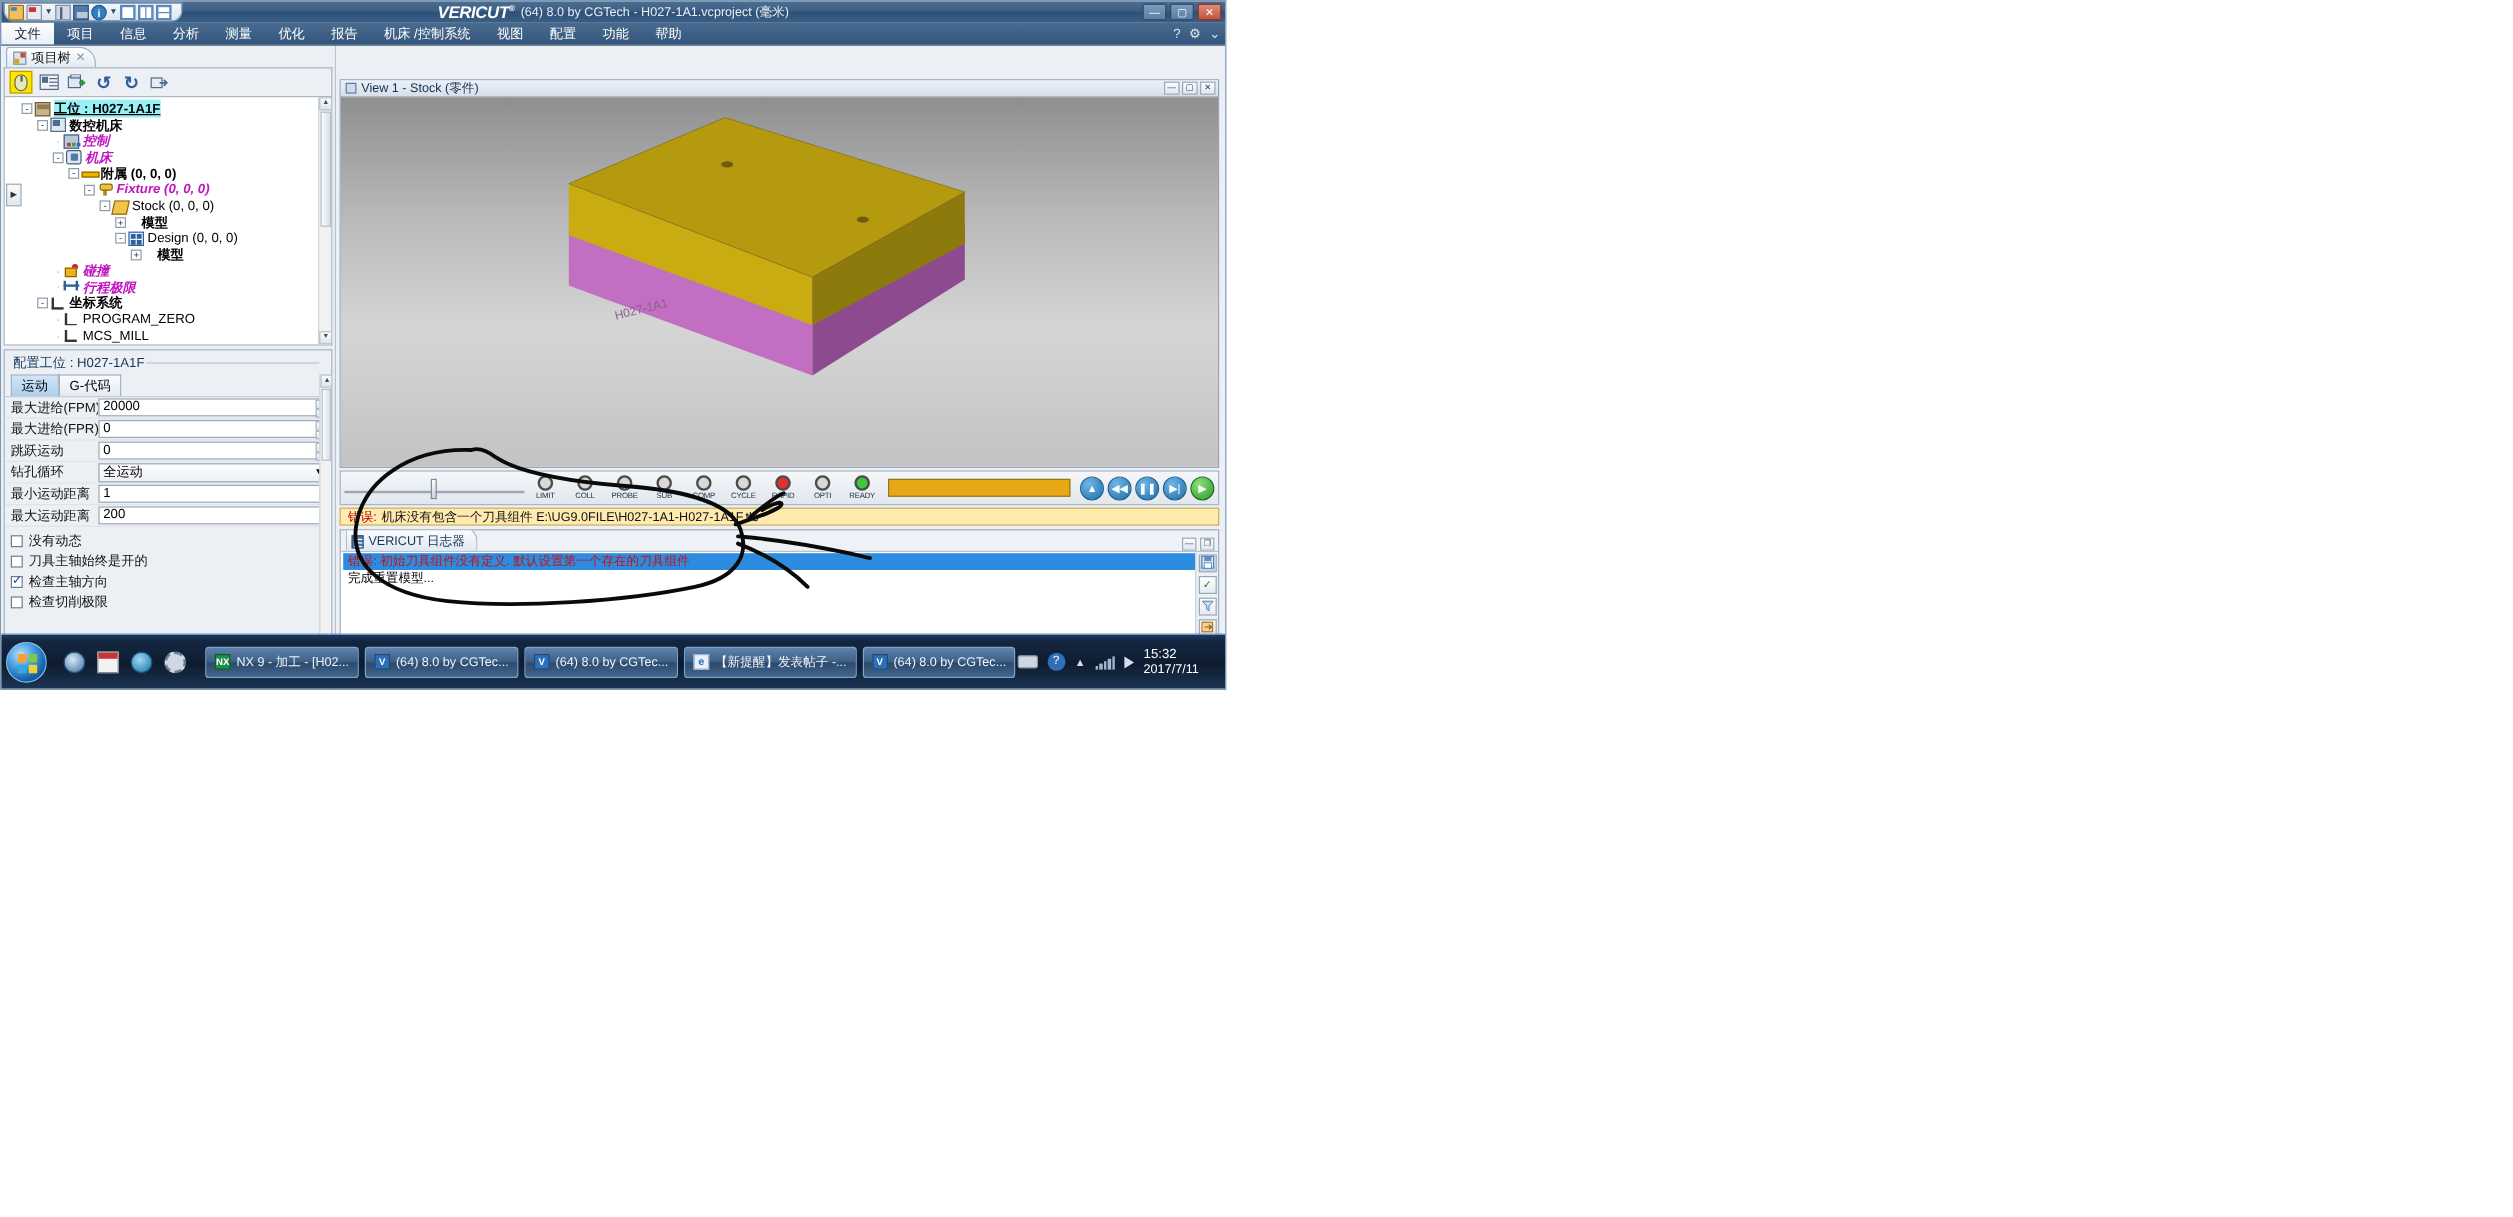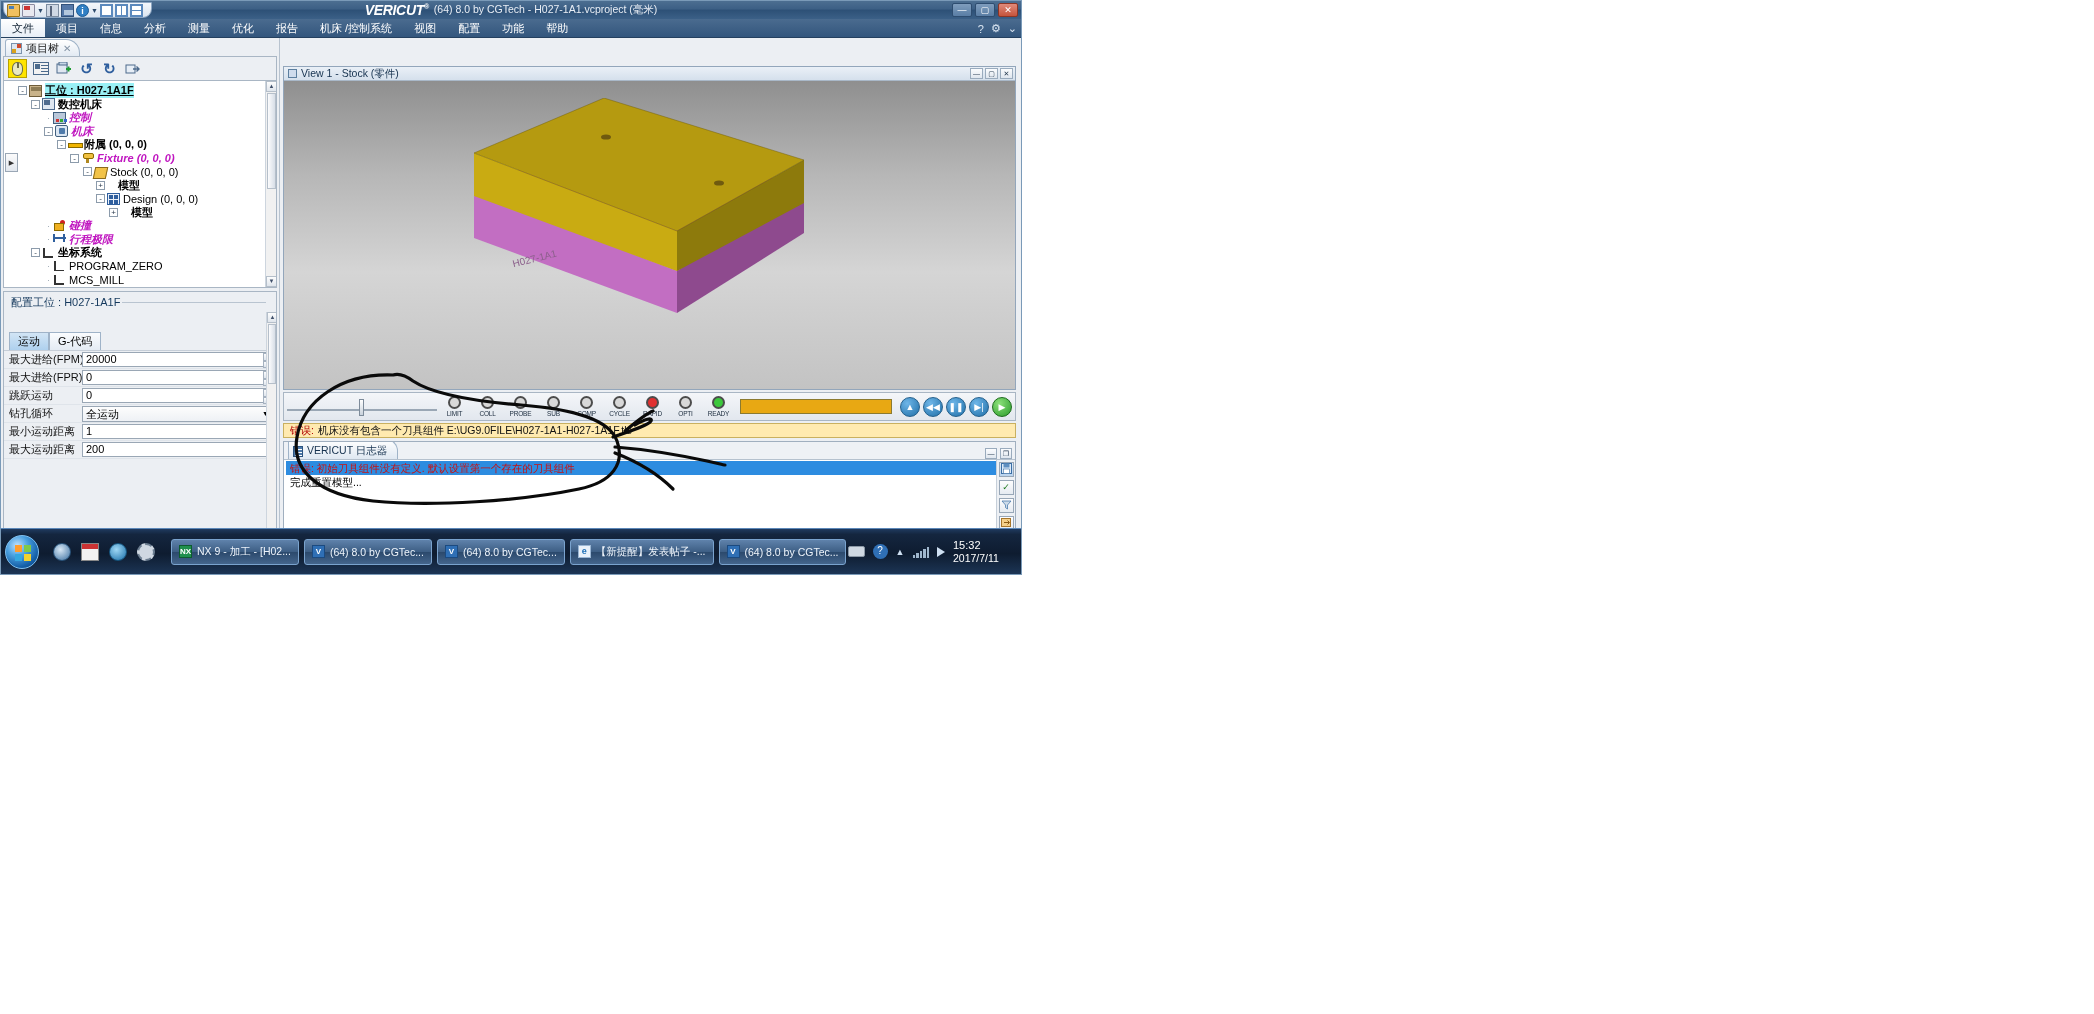--- a/index.html
+++ b/index.html
@@ -178,21 +178,21 @@
   .i-lim:after{content:"";position:absolute;left:0;top:4px;width:13px;height:2px;background:#2f5f9e;}
   .i-lim:before{content:"";position:absolute;left:0;top:1px;width:2px;height:8px;background:#2f5f9e;box-shadow:10px 0 0 #2f5f9e;}
   .i-csys{background:transparent;}
   .i-csys:after{content:"";position:absolute;left:1px;top:1px;width:1.5px;height:9px;background:#333;}
   .i-csys:before{content:"";position:absolute;left:1px;bottom:1px;width:10px;height:1.5px;background:#333;}
 
   
   .props { flex:1; margin:3px 2px 2px 2px; border:1px solid #a9b6c4; background:#eceff3; display:flex; flex-direction:column; position:relative; overflow:hidden;}
   .props-title { font-size:11px; color:#14385c; padding:3px 0 2px 7px; position:relative;}
   .props-title:after{content:"";position:absolute;left:118px;right:10px;top:10px;height:1px;background:#b9c4d0;}
-  .ptabs{display:flex;align-items:flex-start;height:18px;padding-left:5px;margin-top:20px;}
+  .ptabs{display:flex;align-items:flex-start;height:18px;padding-left:5px;}
   .ptab{font-size:11px;padding:1px 8px;border:1px solid #9fb3c8;border-bottom:none;background:linear-gradient(#fafcfe,#e4ebf3);}
   .ptab.on{background:linear-gradient(#d2e5f5,#aed0ee);font-weight:normal;}
   .formrow{display:flex;align-items:center;height:18px;border-bottom:1px solid #dfe4ea;}
   .flabel{width:78px;font-size:11px;color:#111;padding-left:5px;white-space:nowrap;}
   .fval{flex:1;margin-right:3px;height:15px;background:#fff;border:1px solid #9aa7b5;font-size:11px;padding:0 3px;line-height:13px;position:relative;}
   .spin{position:absolute;right:-0px;top:0;width:9px;height:15px;display:flex;flex-direction:column;}
   .spin i{flex:1;border:1px solid #a6b2c0;background:linear-gradient(#fcfcfd,#dde4ec);font-size:5px;line-height:5px;text-align:center;font-style:normal;color:#334;}
   .fselect{flex:1;margin-right:3px;height:16px;background:linear-gradient(#fdfdfd,#eef1f5);border:1px solid #9aa7b5;font-size:11px;padding:0 3px;line-height:14px;display:flex;justify-content:space-between;align-items:center;}
   .cbrow{display:flex;align-items:center;height:17px;gap:5px;padding-left:5px;}
   .cbox{width:10px;height:10px;border:1px solid #6d7c8c;background:#fff;position:relative;}
@@ -513,20 +513,38 @@
             </div>
             <div class="formrow">
               <div class="flabel">最小运动距离</div>
               <div class="fval"><span>1</span></div>
             </div>
             <div class="formrow">
               <div class="flabel">最大运动距离</div>
               <div class="fval"><span>200</span></div>
             </div>
           </div>
+        <div id="prop-checks" style="margin-top:3px;">
+            <div class="cbrow">
+              <span class="cbox"></span>
+              <span class="cblabel">没有动态</span>
+            </div>
+            <div class="cbrow">
+              <span class="cbox"></span>
+              <span class="cblabel">刀具主轴始终是开的</span>
+            </div>
+            <div class="cbrow">
+              <span class="cbox on"></span>
+              <span class="cblabel">检查主轴方向</span>
+            </div>
+            <div class="cbrow">
+              <span class="cbox"></span>
+              <span class="cblabel">检查切削极限</span>
+            </div>
+          </div>
         <div style="position:absolute;right:0;top:20px;bottom:0;width:10px;background:#f1f1f1;border-left:1px solid #cdd5de;">
           <div class="tsb-up">▲</div>
           <div style="position:absolute;top:12px;width:8px;height:60px;margin-left:1px;background:linear-gradient(to right,#fcfcfd,#d7dee7);border:1px solid #b5bfca;"></div>
         </div>
       </div>
     </div>
 
     <div class="rightpane">
 
       <div class="viewwin">

